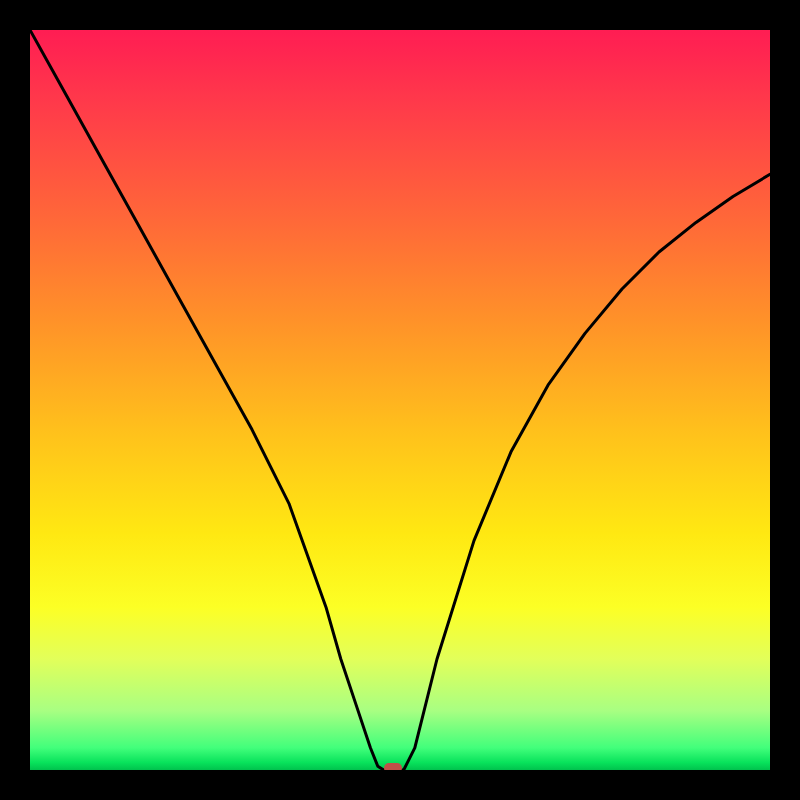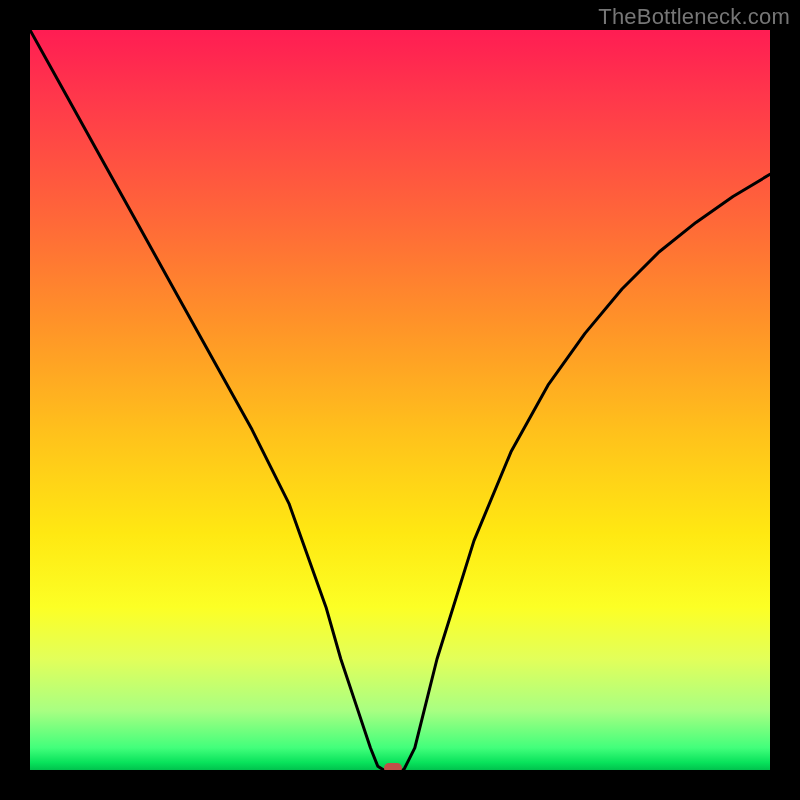--- a/index.html
+++ b/index.html
@@ -66,21 +66,20 @@
     width: 18px;
     height: 10px;
     border-radius: 5px;
     background: #c05048;
   }
 </style>
 </head>
 <body>
 
 <div class="frame">
-  <div class="watermark">TheBottleneck.com</div>
 
   <div class="plot-area">
     <div class="gradient-bg"></div>
 
     <svg class="curve" viewBox="0 0 740 740" preserveAspectRatio="none">
       <path d="M0.00 0.00 L37.00 66.60 L74.00 133.20 L111.00 199.80 L148.00 266.40 L185.00 333.00 L222.00 399.60 L259.00 473.60 L296.00 577.20 L310.80 629.00 L325.60 673.40 L340.40 717.80 L347.80 736.30 L353.72 740.00 L358.90 740.00 L373.70 740.00 L384.80 717.80 L407.00 629.00 L444.00 510.60 L481.00 421.80 L518.00 355.20 L555.00 303.40 L592.00 259.00 L629.00 222.00 L666.00 192.40 L703.00 166.50 L740.00 144.30 " fill="none" stroke="#000" stroke-width="3" stroke-linecap="round" stroke-linejoin="round"></path>
     </svg>
 
     <div class="dot" style="left: 353.6px; top: 733px;"></div>
   </div>

